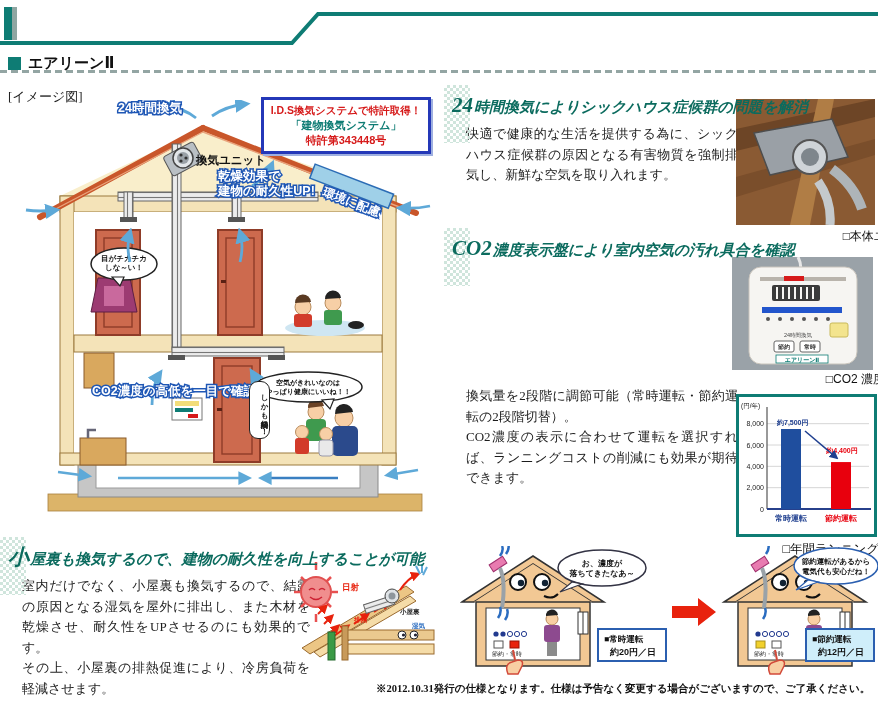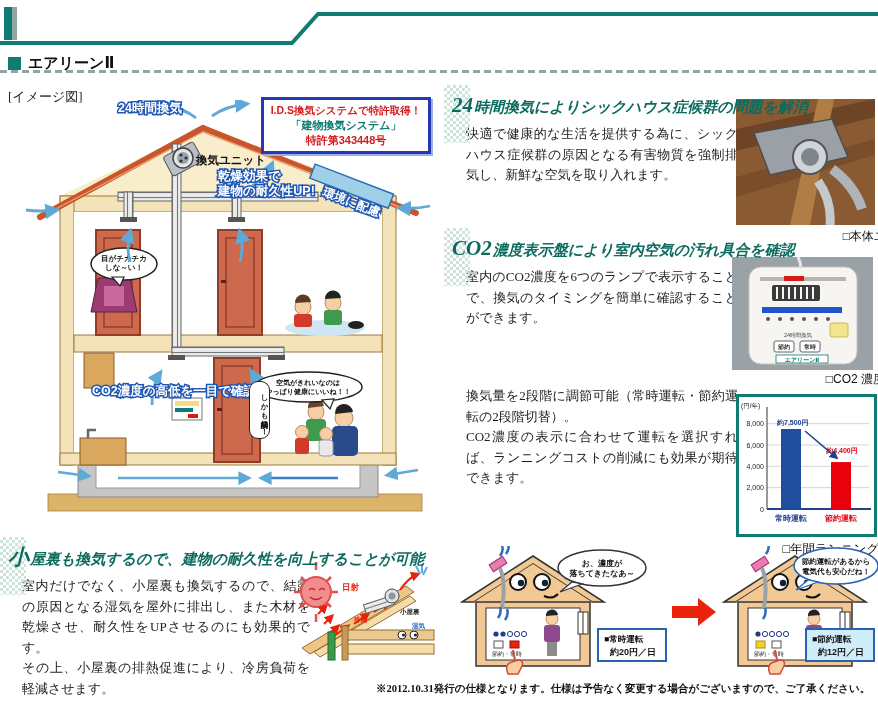--- a/index.html
+++ b/index.html
@@ -236,21 +236,20 @@
 
   <div class="abs" id="vbubble">しかも経済的ね！</div>
 
   <div class="sec" style="left:452px;top:93px;">
     <h3 class="sec-h"><span class="lead">24</span><span>時間換気によりシックハウス症候群の問題を解消</span></h3>
     <p class="sec-b">快適で健康的な生活を提供する為に、シックハウス症候群の原因となる有害物質を強制排気し、新鮮な空気を取り入れます。</p>
   </div>
 
   <div class="sec" style="left:452px;top:236px;">
     <h3 class="sec-h"><span class="lead">CO2</span><span>濃度表示盤により室内空気の汚れ具合を確認</span></h3>
-    <p class="sec-b">室内のCO2濃度を6つのランプで表示することで、換気のタイミングを簡単に確認することができます。</p>
   </div>
 
   <div class="sec" style="left:452px;top:380px;">
     <p class="sec-b">換気量を2段階に調節可能（常時運転・節約運転の2段階切替）。</p>
     <p class="sec-b">CO2濃度の表示に合わせて運転を選択すれば、ランニングコストの削減にも効果が期待できます。</p>
   </div>
 
   <div class="sec" id="sec4" style="left:8px;top:545px;">
     <h3 class="sec-h"><span class="lead">小</span><span>屋裏も換気するので、建物の耐久性を向上することが可能</span></h3>
     <p class="sec-b">室内だけでなく、小屋裏も換気するので、結露の原因となる湿気を屋外に排出し、また木材を乾燥させ、耐久性をUPさせるのにも効果的です。</p>

